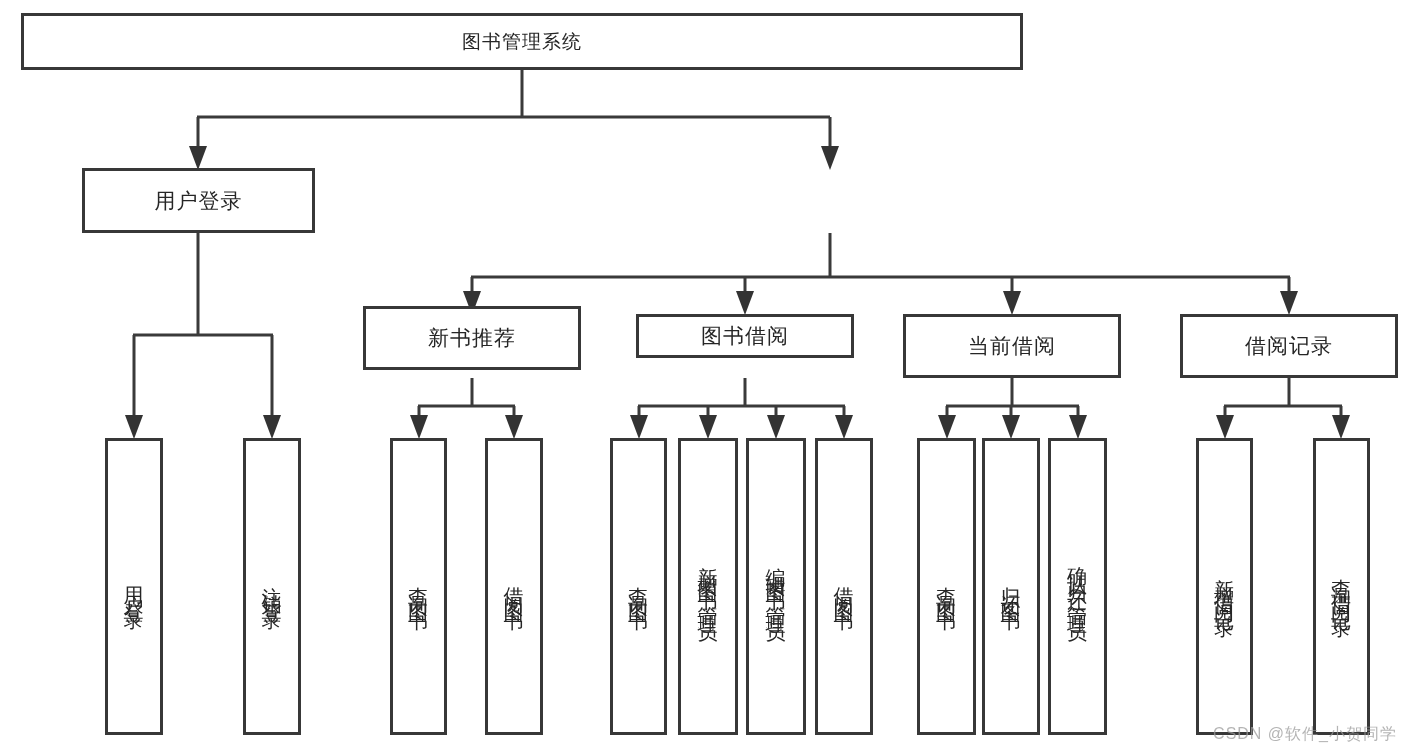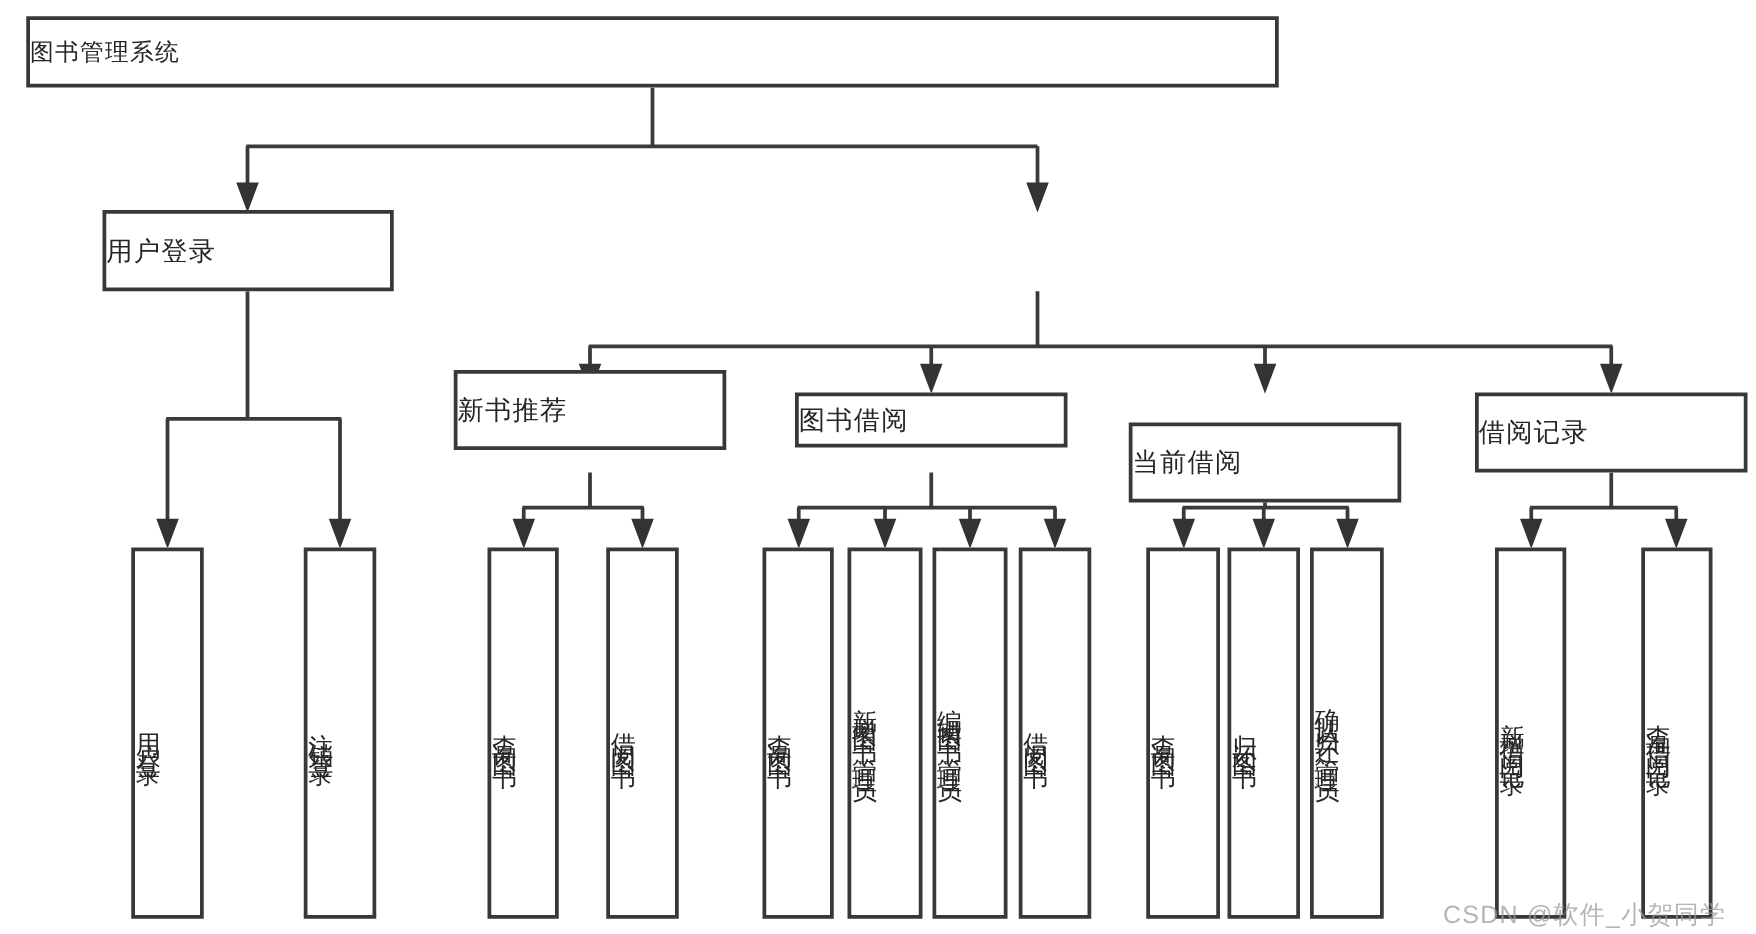--- a/index.html
+++ b/index.html
@@ -22,21 +22,21 @@
     top: 0;
     z-index: 1;
   }
   .node {
     position: absolute;
     box-sizing: border-box;
     border: 3px solid #383838;
     background: #ffffff;
     display: flex;
     align-items: center;
-    justify-content: flex-start;
+    justify-content: center;
     z-index: 2;
   }
   .node .lbl {
     font-size: 21px;
     letter-spacing: 1px;
     color: #262626;
     white-space: nowrap;
   }
   .node.root .lbl {
     font-size: 19px;
@@ -48,23 +48,23 @@
   .node.leaf .lbl {
     writing-mode: vertical-rl;
     text-orientation: mixed;
     font-size: 20px;
     letter-spacing: 8px;
     white-space: nowrap;
     line-height: 1;
   }
   .watermark {
     position: absolute;
-    right: 24px;
+    right: 8px;
     bottom: 2px;
-    font-size: 20px;
+    font-size: 16px;
     color: rgba(155, 155, 155, 0.75);
     letter-spacing: 1px;
     z-index: 5;
     white-space: nowrap;
   }
 </style>
 </head>
 <body>
 
 <div class="canvas">
@@ -113,27 +113,27 @@
   </svg>
 
   <div class="node root" style="left:21px; top:13px; width:1002px; height:57px;">
     <span class="lbl">图书管理系统</span>
   </div>
 
   <div class="node" style="left:82px; top:168px; width:233px; height:65px;">
     <span class="lbl">用户登录</span>
   </div>
 
-  <div class="node" style="left:363px; top:296px; width:218px; height:64px;">
+  <div class="node" style="left:363px; top:306px; width:218px; height:64px;">
     <span class="lbl">新书推荐</span>
   </div>
   <div class="node" style="left:636px; top:314px; width:218px; height:44px;">
     <span class="lbl">图书借阅</span>
   </div>
-  <div class="node" style="left:903px; top:314px; width:218px; height:64px;margin-top:24px;">
+  <div class="node" style="left:903px; top:314px; width:218px; height:64px;">
     <span class="lbl">当前借阅</span>
   </div>
   <div class="node" style="left:1180px; top:314px; width:218px; height:64px;">
     <span class="lbl">借阅记录</span>
   </div>
 
   <div class="node leaf" style="left:105px; width:58px;">
     <span class="lbl">用户登录</span>
   </div>
   <div class="node leaf" style="left:243px; width:58px;">

